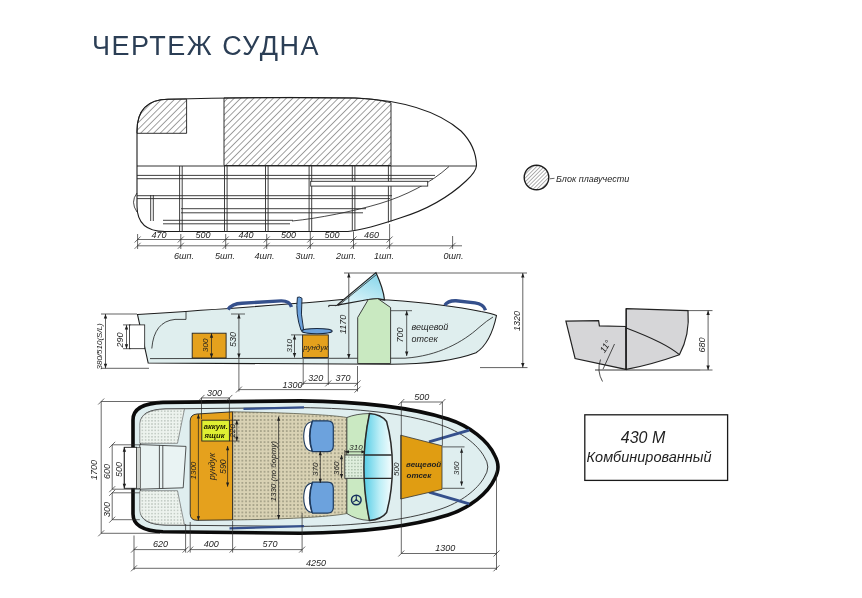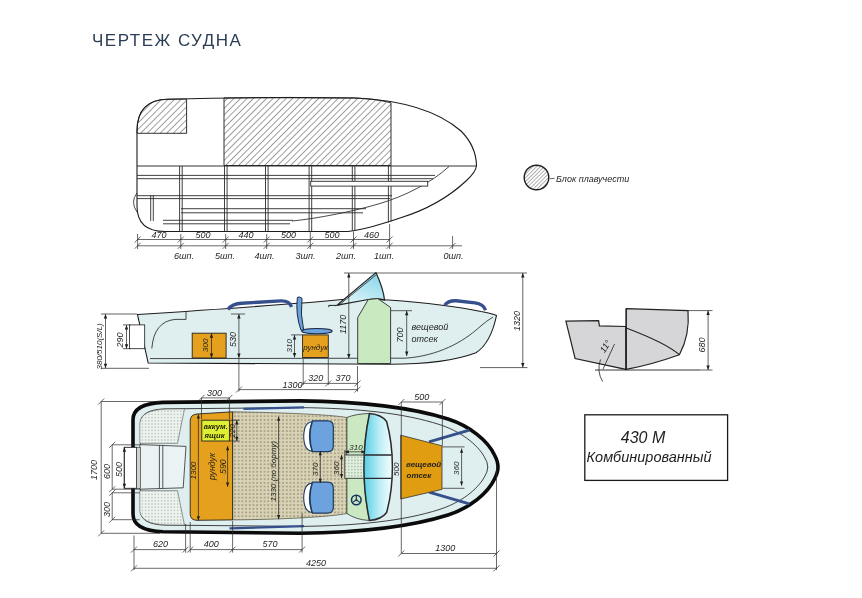--- a/index.html
+++ b/index.html
@@ -5,21 +5,21 @@
 html,body{margin:0;padding:0;background:#ffffff;}
 #page{position:relative;width:862px;height:598px;background:#fff;overflow:hidden;}
 svg text{font-family:"Liberation Sans",sans-serif;}
 .dim{font-style:italic;font-size:9px;fill:#1f1f1f;}
 .dim8{font-style:italic;font-size:8px;fill:#1f1f1f;}
 </style>
 </head>
 <body>
 <div id="page">
 
-<div style="position:absolute;left:92px;top:31px;font-family:'Liberation Sans',sans-serif;font-size:17px;letter-spacing:1.5px;color:#2b3e55;">ЧЕРТЕЖ СУДНА</div>
+<div style="position:absolute;left:92px;top:31px;font-family:'Liberation Sans',sans-serif;font-size:27px;letter-spacing:1.5px;color:#2b3e55;">ЧЕРТЕЖ СУДНА</div>
 <svg width="862" height="598" viewBox="0 0 862 598" style="position:absolute;left:0;top:0;">
 <defs>
 <pattern id="hatch" patternUnits="userSpaceOnUse" width="4.6" height="4.6" patternTransform="rotate(45)">
   <line x1="0" y1="0" x2="0" y2="4.6" stroke="#2e2e2e" stroke-width="0.9"></line>
 </pattern>
 <pattern id="stipple" patternUnits="userSpaceOnUse" width="3.2" height="3.2">
   <rect width="3.2" height="3.2" fill="#edf3ee"></rect>
   <circle cx="1.6" cy="1.6" r="0.6" fill="#86968a"></circle>
 </pattern>
 <pattern id="tandots" patternUnits="userSpaceOnUse" width="3.7" height="3.7">

